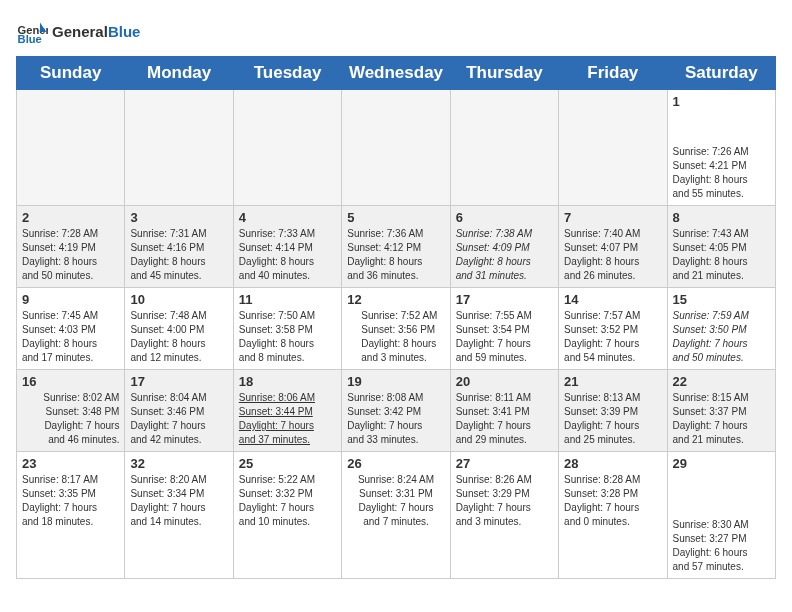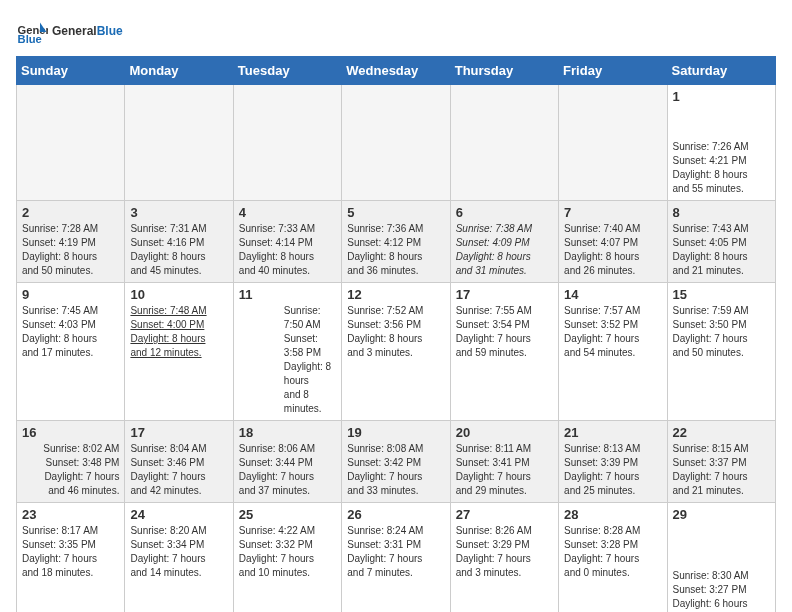--- a/index.html
+++ b/index.html
@@ -38,24 +38,24 @@
       color: #333;
     }
     .calendar {
       width: 100%;
       border-collapse: collapse;
       border: 1px solid #ccc;
     }
     .calendar th {
       background-color: #2e6db4;
       color: #fff;
-      font-size: 13px;
+      font-size: 17px;
       font-weight: bold;
       padding: 6px 4px;
-      text-align: left;
+      text-align: center;
       border: 1px solid #2e6db4;
     }
     .calendar td {
       border: 1px solid #ccc;
       vertical-align: top;
       padding: 4px 5px;
       width: calc(100% / 7);
       min-height: 70px;
       font-size: 10.5px;
       color: #333;
@@ -87,21 +87,21 @@
 <body>
 
 <div class="header-area">
   <div class="logo">
     <svg class="logo-icon" viewBox="0 0 40 40">
       <text x="2" y="22" font-size="14" font-weight="bold" fill="#333">General</text>
       <text x="2" y="34" font-size="14" font-weight="bold" fill="#1a6bb5">Blue</text>
       <polygon points="30,8 38,20 30,20" fill="#1a6bb5"></polygon>
     </svg>
     <div>
-      <div style="font-size:12px;font-weight:bold;color:#333;line-height:1.1;">
+      <div style="font-size:15px;font-weight:bold;color:#333;line-height:1.1;">
         <span style="color:#333;">General</span><span style="color:#1a6bb5;">Blue</span>
       </div>
     </div>
   </div>
   <div class="title-area">
     <div class="month-title"></div>
     <div class="location-title"></div>
   </div>
 </div>
 
@@ -187,56 +187,56 @@
       <tr>
         <td>
           <span class="day-number">9</span>
           <div class="day-info" style="white-space: pre-line;">Sunrise: 7:45 AM
 Sunset: 4:03 PM
 Daylight: 8 hours
 and 17 minutes.</div>
         </td>
         <td>
           <span class="day-number">10</span>
-          <div class="day-info" style="white-space: pre-line; text-decoration: underline;">Sunrise: 7:48 AM
+          <div class="day-info" style="white-space: pre-line;">Sunrise: 7:48 AM
 Sunset: 4:00 PM
 Daylight: 8 hours
 and 12 minutes.</div>
         </td>
         <td>
           <span class="day-number">11</span>
-          <div class="day-info" style="white-space: pre-line; margin-left: 45px;">Sunrise: 7:50 AM
+          <div class="day-info" style="white-space: pre-line;">Sunrise: 7:50 AM
 Sunset: 3:58 PM
 Daylight: 8 hours
 and 8 minutes.</div>
         </td>
         <td>
           <span class="day-number">12</span>
-          <div class="day-info" style="white-space: pre-line;">Sunrise: 7:52 AM
+          <div class="day-info" style="white-space: pre-line; margin-left: 14px;">Sunrise: 7:52 AM
 Sunset: 3:56 PM
 Daylight: 8 hours
 and 3 minutes.</div>
         </td>
         <td>
           <span class="day-number">17</span>
           <div class="day-info" style="white-space: pre-line;">Sunrise: 7:55 AM
 Sunset: 3:54 PM
 Daylight: 7 hours
 and 59 minutes.</div>
         </td>
         <td>
           <span class="day-number">14</span>
           <div class="day-info" style="white-space: pre-line;">Sunrise: 7:57 AM
 Sunset: 3:52 PM
 Daylight: 7 hours
 and 54 minutes.</div>
         </td>
         <td>
           <span class="day-number">15</span>
-          <div class="day-info" style="white-space: pre-line;">Sunrise: 7:59 AM
+          <div class="day-info" style="white-space: pre-line; font-style: italic;">Sunrise: 7:59 AM
 Sunset: 3:50 PM
 Daylight: 7 hours
 and 50 minutes.</div>
         </td>
       </tr>
       <tr class="row-shaded">
         <td>
           <span class="day-number">16</span>
           <div class="day-info" style="white-space: pre-line; text-align: right;">Sunrise: 8:02 AM
 Sunset: 3:48 PM
@@ -245,21 +245,21 @@
         </td>
         <td>
           <span class="day-number">17</span>
           <div class="day-info" style="white-space: pre-line;">Sunrise: 8:04 AM
 Sunset: 3:46 PM
 Daylight: 7 hours
 and 42 minutes.</div>
         </td>
         <td>
           <span class="day-number">18</span>
-          <div class="day-info" style="white-space: pre-line;">Sunrise: 8:06 AM
+          <div class="day-info" style="white-space: pre-line; text-decoration: underline;">Sunrise: 8:06 AM
 Sunset: 3:44 PM
 Daylight: 7 hours
 and 37 minutes.</div>
         </td>
         <td>
           <span class="day-number">19</span>
           <div class="day-info" style="white-space: pre-line;">Sunrise: 8:08 AM
 Sunset: 3:42 PM
 Daylight: 7 hours
 and 33 minutes.</div>
@@ -288,36 +288,36 @@
       </tr>
       <tr>
         <td>
           <span class="day-number">23</span>
           <div class="day-info" style="white-space: pre-line;">Sunrise: 8:17 AM
 Sunset: 3:35 PM
 Daylight: 7 hours
 and 18 minutes.</div>
         </td>
         <td>
-          <span class="day-number">24</span>
+          <span class="day-number">32</span>
           <div class="day-info" style="white-space: pre-line;">Sunrise: 8:20 AM
 Sunset: 3:34 PM
 Daylight: 7 hours
 and 14 minutes.</div>
         </td>
         <td>
           <span class="day-number">25</span>
-          <div class="day-info" style="white-space: pre-line;">Sunrise: 4:22 AM
+          <div class="day-info" style="white-space: pre-line;">Sunrise: 5:22 AM
 Sunset: 3:32 PM
 Daylight: 7 hours
 and 10 minutes.</div>
         </td>
         <td>
           <span class="day-number">26</span>
-          <div class="day-info" style="white-space: pre-line;">Sunrise: 8:24 AM
+          <div class="day-info" style="white-space: pre-line; text-align: center;">Sunrise: 8:24 AM
 Sunset: 3:31 PM
 Daylight: 7 hours
 and 7 minutes.</div>
         </td>
         <td>
           <span class="day-number">27</span>
           <div class="day-info" style="white-space: pre-line;">Sunrise: 8:26 AM
 Sunset: 3:29 PM
 Daylight: 7 hours
 and 3 minutes.</div>

